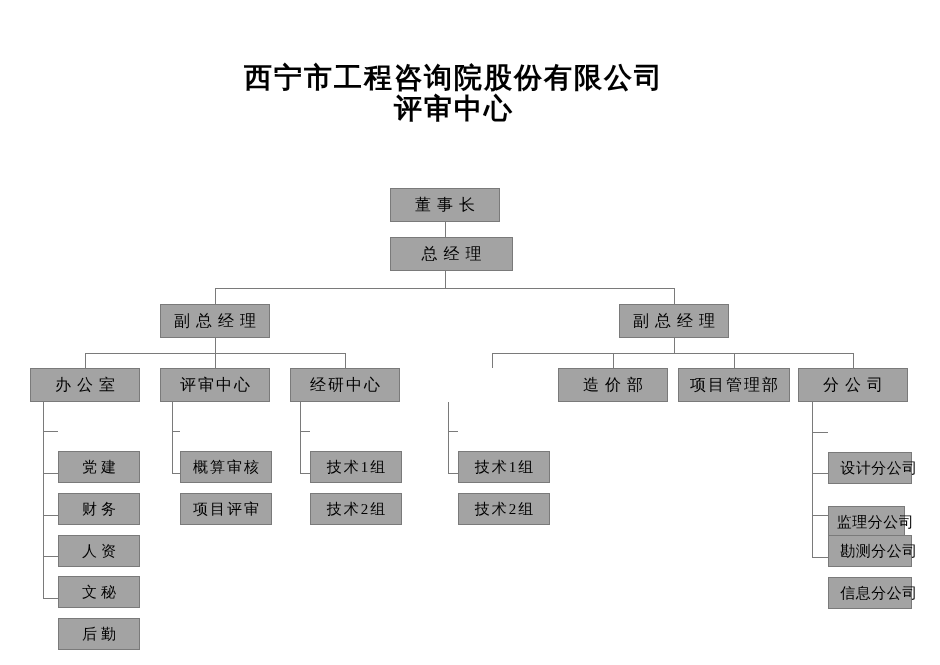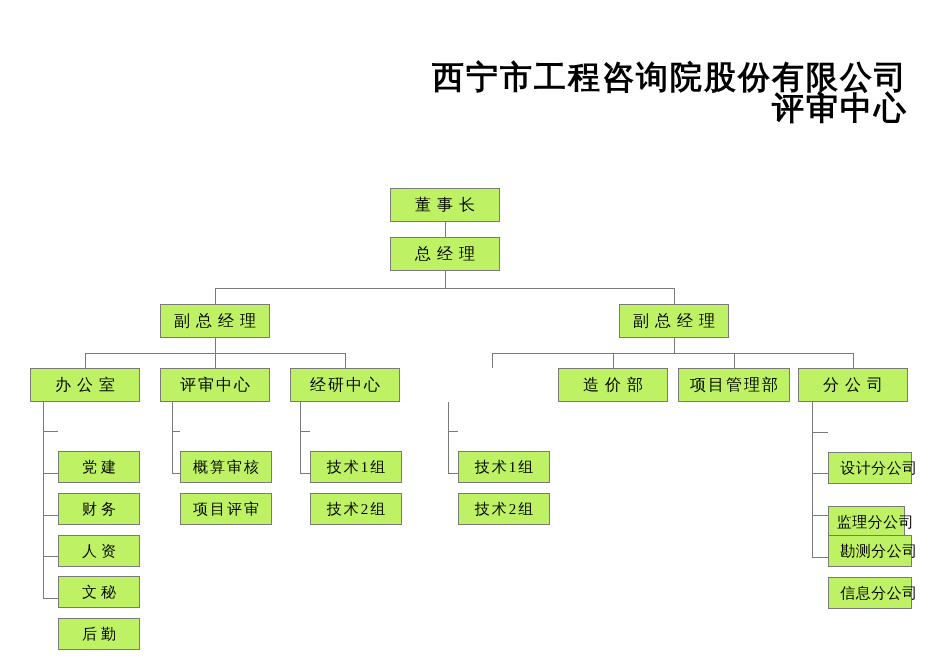--- a/index.html
+++ b/index.html
@@ -10,36 +10,36 @@
     background: #ffffff;
     font-family: "Liberation Serif", "DejaVu Serif", serif;
     color: #000000;
     overflow: hidden;
   }
   .title {
     position: absolute;
     left: 0;
     top: 62px;
     width: 908px;
-    text-align: right;
+    text-align: center;
     font-weight: bold;
-    font-size: 32px;
+    font-size: 28px;
     line-height: 31px;
     letter-spacing: 2px;
   }
   .connectors {
     position: absolute;
     left: 0;
     top: 0;
   }
   .node {
     position: absolute;
     box-sizing: border-box;
     height: 34px;
-    background: #bef264;
+    background: #a3a3a3;
     border: 1px solid #7a7a7a;
     display: flex;
     align-items: center;
     justify-content: center;
     font-size: 16px;
     letter-spacing: 6px;
     padding-left: 6px; 
     white-space: nowrap;
   }
   .node.small {
@@ -91,21 +91,21 @@
              M448 402 V473 H458
              M448 431 H458
              M812 402 V557 H828
              M812 432 H828
              M812 473 H828
              M812 515 H828" fill="none" stroke="#7a7a7a" stroke-width="1"></path>
   </svg>
 
   <div class="node" style="left:390px;top:188px;width:110px">董事长</div>
 
-  <div class="node" style="left:390px;top:237px;width:110px">总经理</div>
+  <div class="node" style="left:390px;top:237px;width:123px">总经理</div>
 
   <div class="node" style="left:160px;top:304px;width:110px">副总经理</div>
 
   <div class="node" style="left:619px;top:304px;width:110px">副总经理</div>
 
   <div class="node" style="left:30px;top:368px;width:110px">办公室</div>
 
   <div class="node tight" style="left:160px;top:368px;width:110px">评审中心</div>
 
   <div class="node tight" style="left:290px;top:368px;width:110px">经研中心</div>

